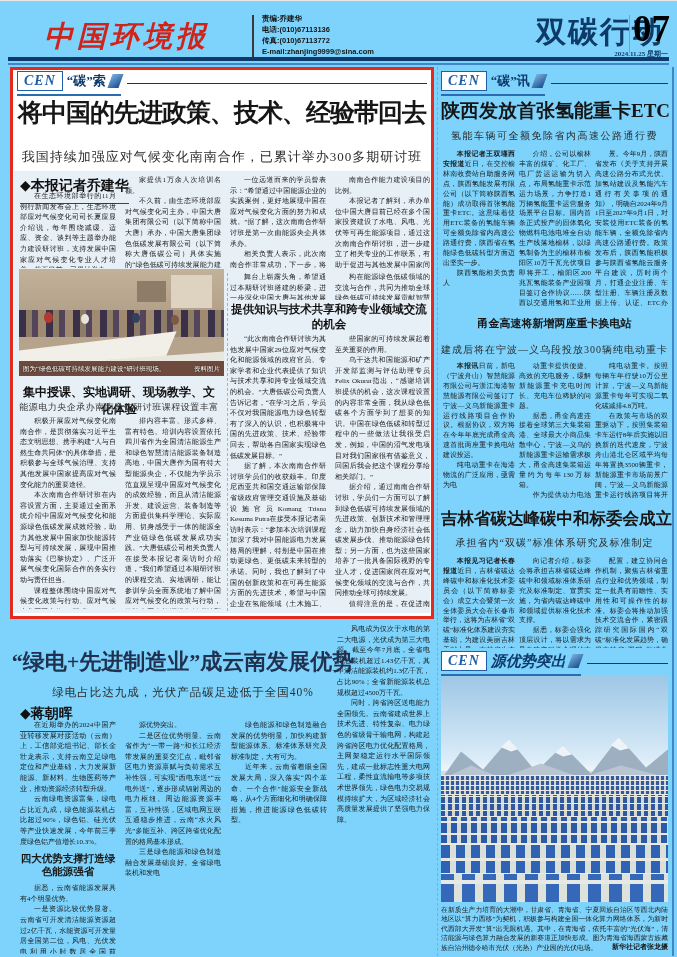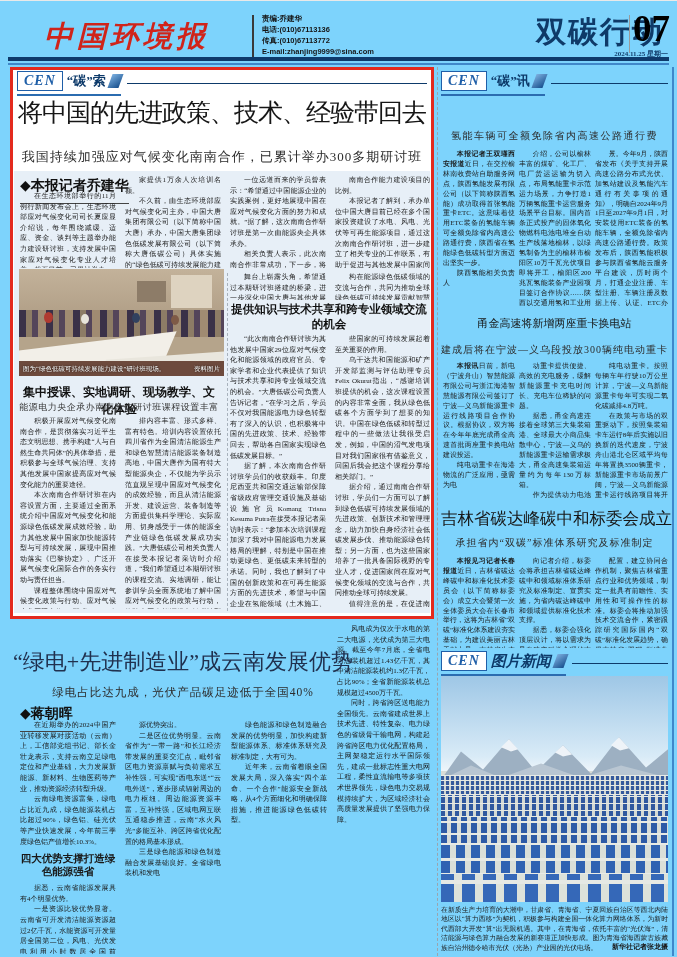--- a/index.html
+++ b/index.html
@@ -26,21 +26,21 @@
   .badge-group{display:flex;align-items:center;gap:4px;border-bottom:2px solid #2b6cb0;padding-bottom:3px;}
   .cen-box{border:1.5px solid #1f5fa8;color:#1f5fa8;font-style:italic;font-weight:bold;font-size:14px;
            padding:1px 6px;letter-spacing:1px;background:#fff;}
   .badge-label{font-size:13px;font-weight:900;color:#0d3a6a;white-space:nowrap;}
   .badge-label.big{font-size:15px;font-style:italic;}
   .gram{width:11px;height:14px;background:linear-gradient(135deg,#7cb0e0,#164e8c);transform:skewX(-20deg);}
   .badge-rule{flex:1;height:1.5px;background:#0d3a6a;margin-left:6px;}
   
   .red-box{position:absolute;left:10px;top:66px;width:418px;height:546px;border:3px solid #e32a1e;background:#fff;}
   .blue-panel{position:absolute;left:14px;top:170px;width:416px;height:442px;background:#e7eff7;}
-  .hl{position:absolute;text-align:center;font-weight:400;color:#161616;white-space:nowrap;}
+  .hl{position:absolute;text-align:center;font-weight:700;color:#161616;white-space:nowrap;}
   .hl.navy{color:#20314f;}
   .deck{position:absolute;text-align:center;color:#2b2b2b;letter-spacing:1px;white-space:nowrap;}
   .subhead-t{position:absolute;text-align:center;font-weight:900;font-size:11.5px;color:#101010;}
   .subhead-d{position:absolute;text-align:center;font-size:9px;color:#333;letter-spacing:0.5px;white-space:nowrap;}
   
   .tcol{position:absolute;font-size:7px;line-height:10.6px;color:#191919;overflow:hidden;text-align:justify;}
   .tcol.rt{font-size:6.9px;line-height:9.9px;}
   .para{margin:0;text-indent:2em;}
   .lead{font-weight:bold;}
   .byline{position:absolute;font-size:14px;font-weight:bold;color:#111;border-bottom:1px solid #444;padding-bottom:8px;}
@@ -204,20 +204,21 @@
 
   <div class="badge" style="left:441px;top:70px;width:227px;">
     <div class="badge-group">
       <span class="cen-box">CEN</span>
       <span class="badge-label">“碳”讯</span>
       <span class="gram"></span>
     </div>
     <div class="badge-rule"></div>
   </div>
 
+  <div class="hl" style="left:441px;top:97px;width:227px;font-size:19px;">陕西发放首张氢能重卡ETC</div>
   <div class="deck" style="left:441px;top:128px;width:227px;font-size:10px;letter-spacing:1.5px;">氢能车辆可全额免除省内高速公路通行费</div>
   <div class="tcol rt" style="left:443px;top:148px;width:72px;height:158px;">
     <p class="para"><span class="lead">本报记者王双瑾西安报道</span><span>近日，在交控榆林南收费站自助服务网点，陕西氢能发展有限公司（以下简称陕西氢能）成功取得首张氢能重卡ETC。这意味着使用ETC装备的氢能车辆可全额免除省内高速公路通行费，陕西省在氢能绿色低碳转型方面迈出坚实一步。</span></p>
     <div>
         <p class="para">陕西氢能相关负责人</p>
       </div>
   </div>
   <div class="tcol rt" style="left:519px;top:148px;width:72px;height:158px;">
       <p class="para">介绍，公司以榆林丰富的煤矿、化工厂、电厂货运运输为切入点，布局氢能重卡示范运力场景，力争打造1万辆氢能重卡运营服务场景平台目标。国内首条正式投产的固体氧化物燃料电池电堆全自动生产线落地榆林，以绿氢制备为主的榆林市榆阳区10万千瓦光伏项目即将开工，榆阳区200兆瓦氢能装备产业园项目签订合作协议……陕西以交通用氢和工业用氢两个细分领域为牵引，聚焦产业链上下游，推动氢能装备制造再上台阶。</p>
     </div>
@@ -256,21 +257,21 @@
       <p class="para">向记者介绍，标委会将承担吉林省碳达峰碳中和领域标准体系研究及标准制定、宣贯实施，为省内碳达峰碳中和领域提供标准化技术支撑。</p>
       <p class="para">据悉，标委会强化顶层设计，将以需求为导向建立科学合理的吉林“双碳”标准化体系，并不断优化资源</p>
     </div>
   <div class="tcol rt" style="left:595px;top:555px;width:73px;height:92px;">
       <p class="para">配置，建立协同合作机制，聚焦吉林省重点行业和优势领域，制定一批具有前瞻性、实用性和可操作性的标准。标委会将推动加强技术交流合作，紧密跟踪研究国际国内“双碳”标准化发展趋势，确保吉林省“双碳”标准化工作对标国内外先进水平。</p>
     </div>
 
   <div class="badge" style="left:441px;top:650px;width:227px;">
     <div class="badge-group">
       <span class="cen-box">CEN</span>
-      <span class="badge-label big">图片新闻</span>
+      <span class="badge-label big">源优势突出</span>
       <span class="gram"></span>
     </div>
     <div class="badge-rule"></div>
   </div>
 
   <div class="abs solar-photo">
     <div class="sp-sky"></div>
     <svg class="sp-mtn" viewBox="0 0 227 58" preserveAspectRatio="none">
       <path d="M0 58 L20 30 L42 48 L68 18 L95 50 L122 24 L150 52 L178 16 L205 46 L227 28 L227 58 Z" fill="#9db0c2"></path>
       <path d="M60 26 L68 18 L77 28 L70 30 Z M170 24 L178 16 L188 27 L179 29 Z M114 31 L122 24 L131 33 L122 35 Z" fill="#eef3f8"></path>

